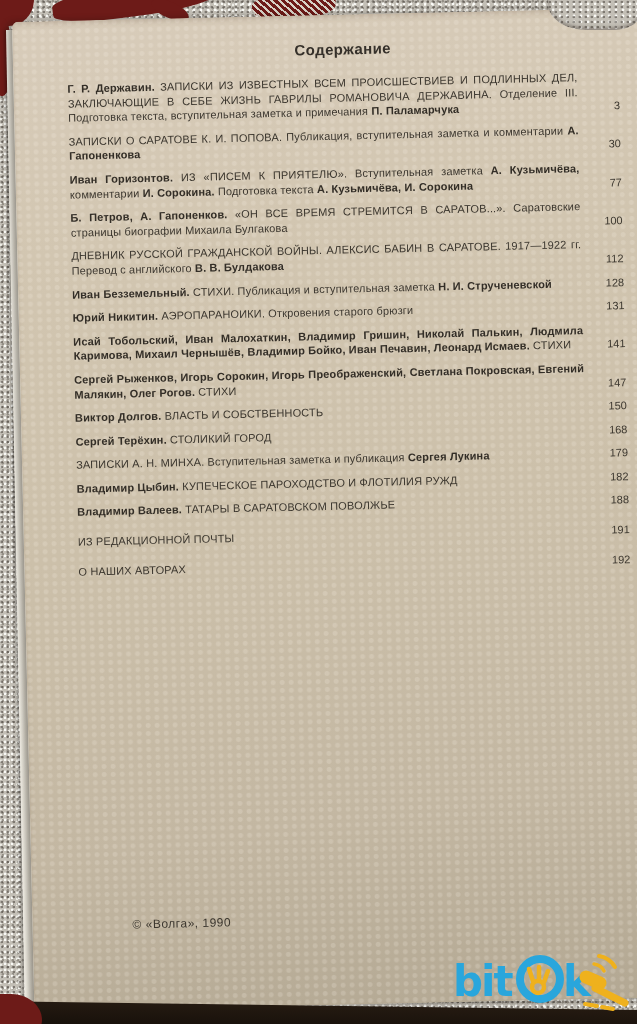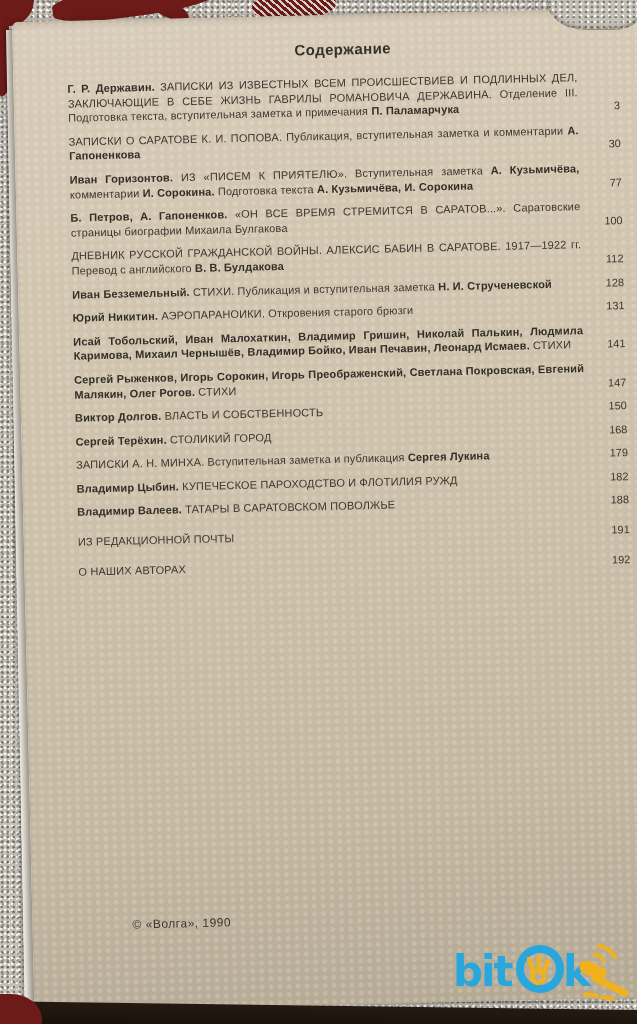--- a/index.html
+++ b/index.html
@@ -82,21 +82,21 @@
     border-radius:0 0 26px 38px / 0 0 16px 26px;
     box-shadow:inset 0 -3px 3px rgba(60,50,40,.35);
   }
   
   .shadow-bottom{
     position:absolute;left:-12px;top:1001px;width:700px;height:60px;
     background:linear-gradient(180deg,#241a11,#100b07 60%);
     transform:rotate(0.8deg);transform-origin:top left;
   }
   
-  .logo{position:absolute;right:0;bottom:18px;width:190px;height:80px;}
+  .logo{position:absolute;right:0;bottom:8px;width:190px;height:80px;}
 </style>
 </head>
 <body>
 
 <div class="carpet">
   <div class="red-blob b1"></div>
   <div class="red-blob b2"></div>
   <div class="red-blob b3"></div>
   <div class="red-blob b4"></div>
   <div class="red-blob b5"></div>

